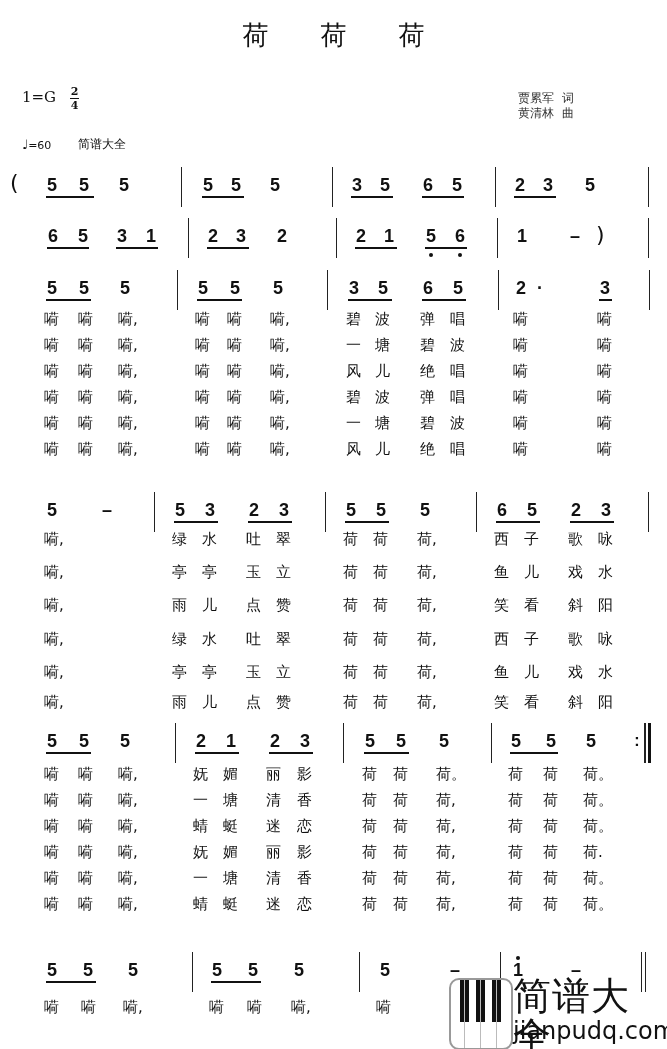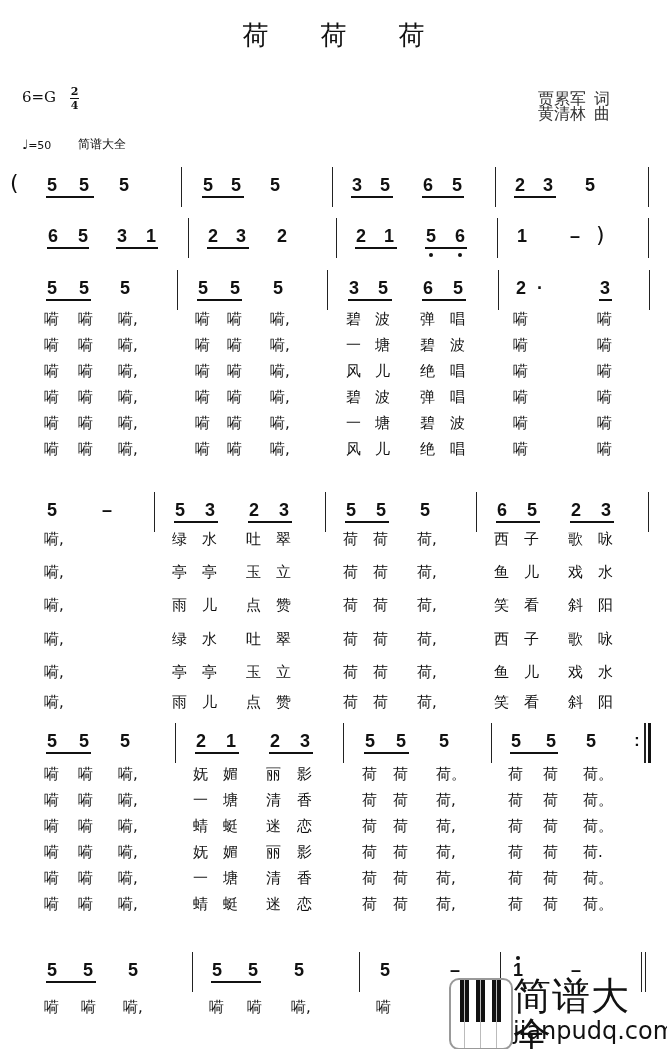--- a/index.html
+++ b/index.html
@@ -5,21 +5,21 @@
   html, body { margin: 0; padding: 0; background: #ffffff; }
   body { width: 667px; height: 1049px; position: relative; overflow: hidden;
          font-family: "DejaVu Sans", sans-serif; color: #111; }
   .abs { position: absolute; }
   .title { top: 18px; left: 0; width: 667px; text-align: center; font-size: 26px; letter-spacing: 0; }
   .title span { display: inline-block; margin: 0 26px; }
   .key { top: 88px; left: 22px; font-family: "DejaVu Serif", serif; font-size: 15px; }
   .timesig { top: 86px; left: 70px; font-family: "DejaVu Serif", serif; font-weight: bold; font-size: 11px;
              display: flex; flex-direction: column; align-items: center; line-height: 11px; }
   .timesig .bar { width: 9px; height: 1px; background: #111; margin: 1px 0; }
-  .credits { top: 91px; left: 538px; font-size: 16px; line-height: 15px; color: #333; }
+  .credits { top: 91px; left: 518px; font-size: 12px; line-height: 15px; color: #333; }
   .credits div span { margin-left: 8px; }
   .tempo { top: 137px; left: 22px; font-size: 11px; }
   .tempo .note { font-size: 13px; }
   .expr { top: 136px; left: 78px; font-size: 12px; }
   .n { position: absolute; font-family: "Liberation Sans", sans-serif; font-weight: bold; font-size: 18px;
        width: 16px; text-align: center; line-height: 20px; }
   .ul { position: absolute; height: 2px; background: #111; }
   .bl { position: absolute; width: 1px; background: #222; }
   .dot { position: absolute; width: 4px; height: 4px; border-radius: 50%; background: #111; }
   .paren { position: absolute; font-family: "DejaVu Sans", sans-serif; font-size: 22px; line-height: 22px; }
@@ -31,32 +31,32 @@
   .wm .piano .wk { position: absolute; top: 0; width: 1px; height: 68px; background: #bbb; }
   .wm .cn { position: absolute; left: 68px; top: -2px; font-size: 38px; line-height: 40px; color: #111; letter-spacing: 1px; }
   .wm .en { position: absolute; left: 68px; top: 40px; font-size: 24px; line-height: 26px; color: #111; }
 </style>
 </head>
 <body>
 
 <div class="abs title">
   <span>荷</span><span>荷</span><span>荷</span>
 </div>
-<div class="abs key">6=G</div>
+<div class="abs key">1=G</div>
 <div class="abs timesig">
   <span>2</span>
   <span class="bar"></span>
   <span>4</span>
 </div>
 <div class="abs credits">
   <div><span style="margin:0">贾累军</span><span>词</span></div>
   <div><span style="margin:0">黄清林</span><span>曲</span></div>
 </div>
 <div class="abs tempo">
-  <span class="note">♩</span><span>=50</span>
+  <span class="note">♩</span><span>=60</span>
 </div>
 <div class="abs expr">简谱大全</div>
 
 <div>
   <span class="paren" style="left:10px; top:172px;">(</span>
   <span class="n" style="left:44px; top:175px;">5</span>
   <span class="n" style="left:76px; top:175px;">5</span>
   <span class="n" style="left:116px; top:175px;">5</span>
   <div class="ul" style="left:46px; top:196px; width:48px;"></div>
   <div class="bl" style="left:181px; top:167px; height:40px;"></div>

